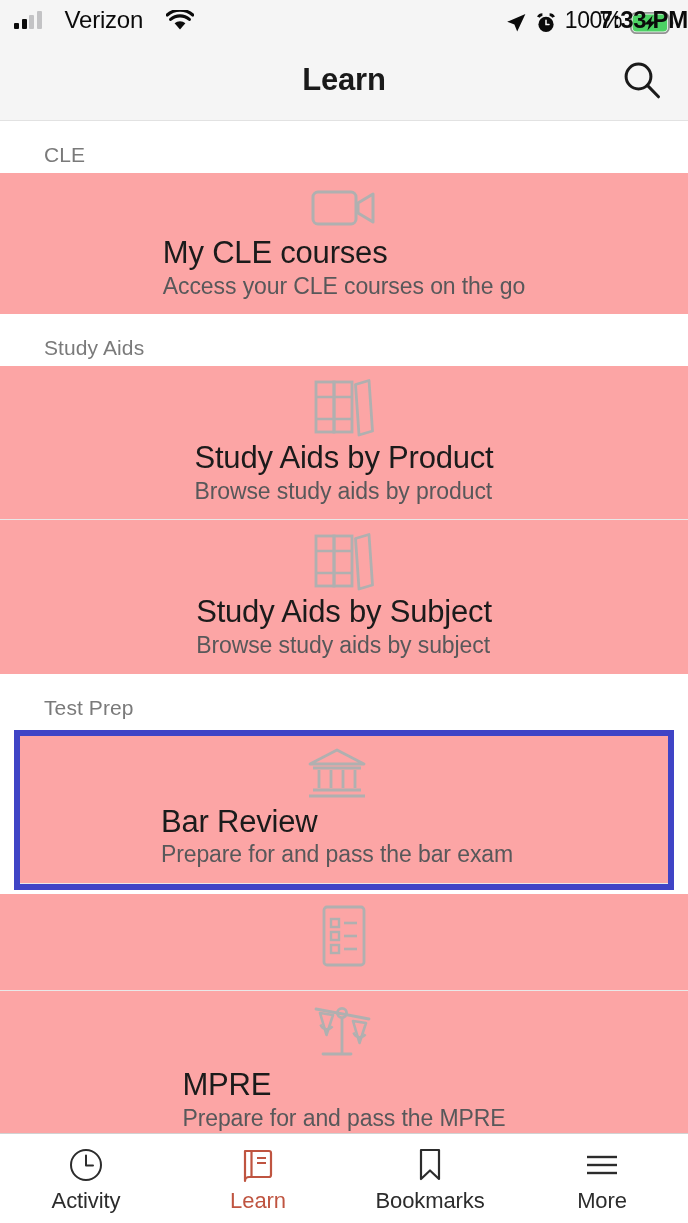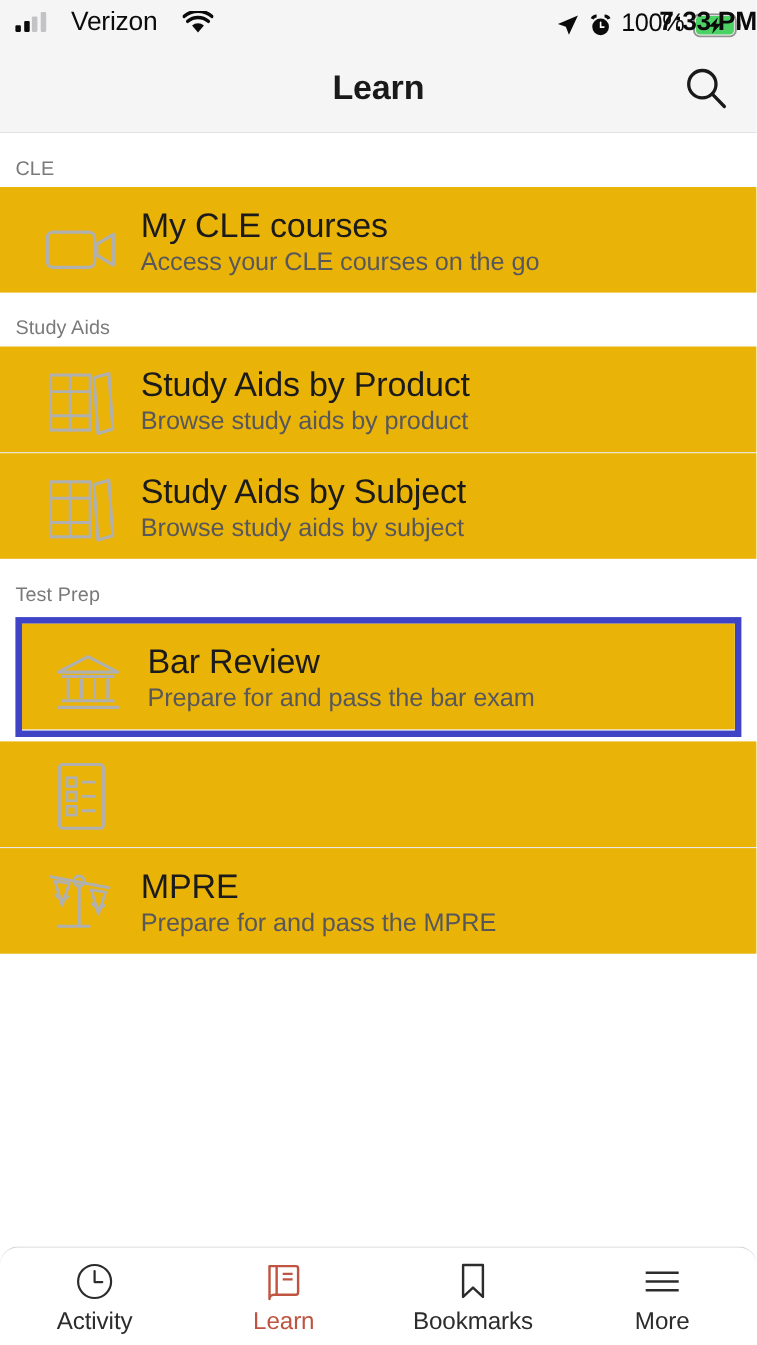--- a/index.html
+++ b/index.html
@@ -118,34 +118,35 @@
 
   
   .content {
     flex: 1 1 auto;
     background: #ffffff;
     overflow: hidden;
     position: relative;
   }
 
   .section-header {
-    font-size: 18px;
+    font-size: 21px;
     color: #7a7a7a;
-    padding: 22px 0 6px 14px;
+    padding: 22px 0 6px 44px;
     letter-spacing: 0.1px;
   }
 
   .row {
     display: flex;
-    align-items: flex-end;
+    align-items: center;
     padding: 10px 20px 14px 20px;
     min-height: 96px;
-    background: #eab308;
+    background: #fca5a5;
     position: relative;
     cursor: pointer;
+    flex-direction: column;
   }
   .row .row-icon {
     width: 108px;
     flex: none;
     display: flex;
     align-items: center;
     justify-content: center;
   }
   .row .row-text {
     display: flex;
@@ -184,21 +185,20 @@
   .row-wrap.highlighted .row-icon { width: 108px; }
 
   
   .tab-bar {
     flex: none;
     height: 90px;
     background: #ffffff;
     border-top: 1px solid #d2d2d2;
     display: flex;
     align-items: stretch;
-    border-radius: 17px;
   }
   .tab {
     flex: 1 1 0;
     display: flex;
     flex-direction: column;
     align-items: center;
     justify-content: center;
     gap: 5px;
     cursor: pointer;
     padding-top: 4px;

